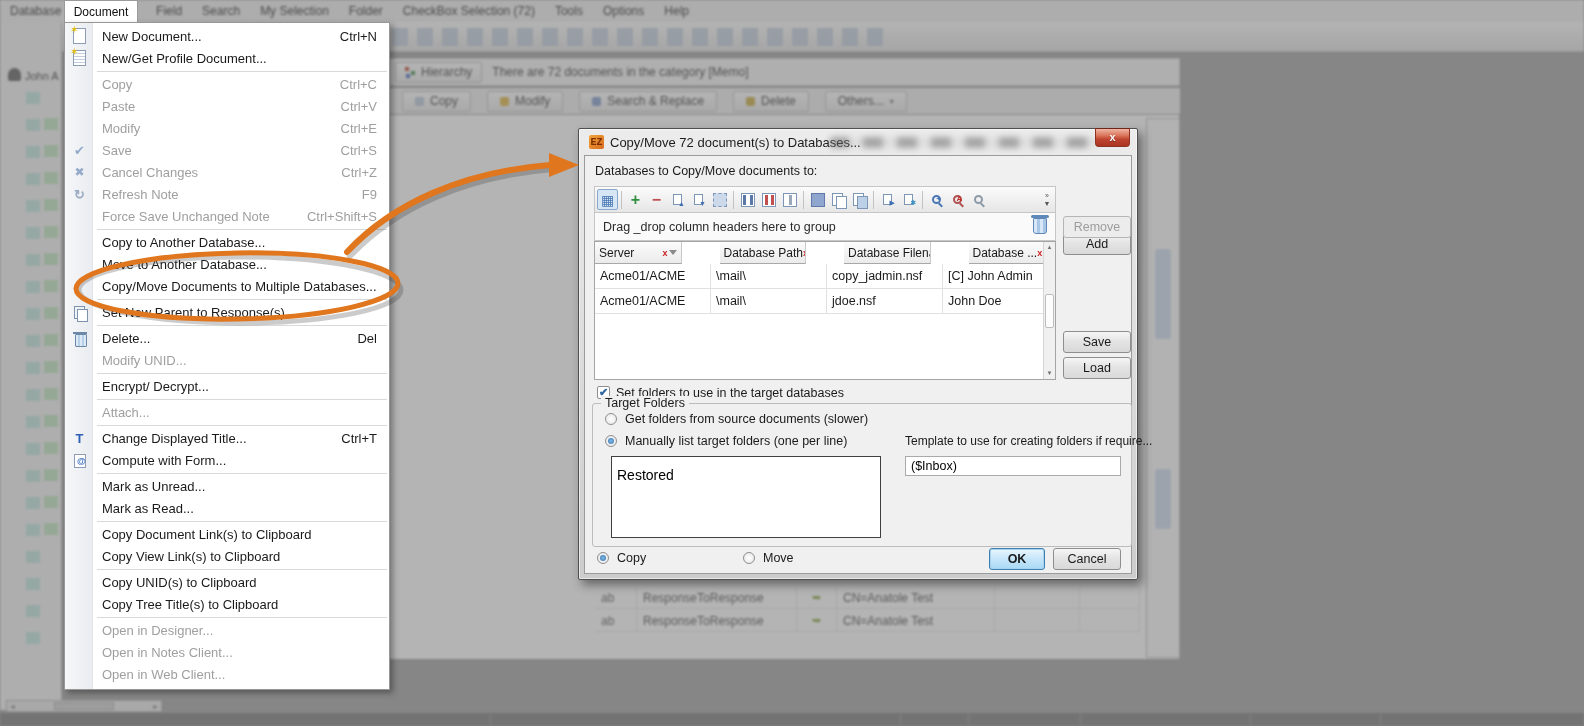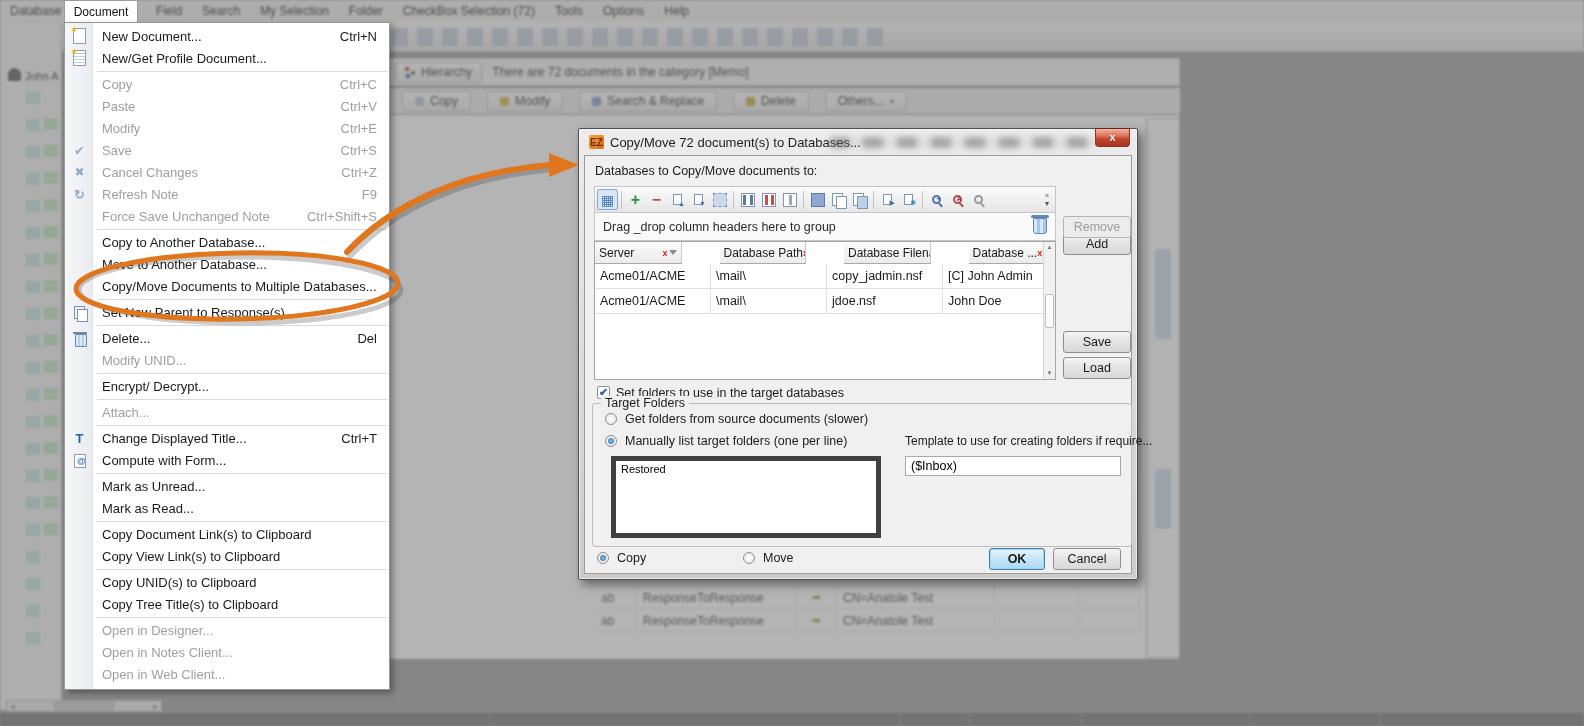--- a/index.html
+++ b/index.html
@@ -91,21 +91,21 @@
 
   
   .anno{position:absolute;inset:0;z-index:20;pointer-events:none;}
 
   
   .dialog{position:absolute;left:578px;top:128px;width:560px;height:452px;z-index:10;
     background:linear-gradient(#ececec,#cccccc);border:1px solid #4f4f4f;border-radius:2px;
     box-shadow:4px 5px 10px rgba(30,30,30,.5), inset 0 0 0 1px rgba(255,255,255,.55);}
   .dlg-title{height:26px;display:flex;align-items:center;gap:6px;padding:0 10px;font-size:13px;color:#1c1c1c;}
   .dlg-ico{width:15px;height:14px;border-radius:2px;background:linear-gradient(135deg,#f3a53a,#d96a1d);
-    color:#7c2d00;font-size:10px;font-weight:bold;display:flex;align-items:center;justify-content:center;}
+    color:#7c2d00;font-size:10px;font-weight:bold;display:flex;align-items:center;justify-content:center;font-family:Liberation Mono, monospace;}
   .smudge{position:absolute;left:250px;top:8px;width:270px;height:11px;border-radius:6px;
     background:repeating-linear-gradient(90deg,rgba(105,105,105,.55) 0 20px,rgba(150,150,150,.15) 20px 34px);
     filter:blur(3px);}
   .dlg-close{position:absolute;top:-1px;right:7px;width:35px;height:19px;
     background:linear-gradient(#f0b5a5,#da7257 40%,#c04530 60%,#a93420);
     border:1px solid #8e3322;border-top:1px solid #6e2417;border-radius:0 0 4px 4px;color:#fff;
     font-weight:bold;font-size:11px;line-height:17px;text-align:center;text-shadow:0 1px 1px #7a2a1f;}
   .dlg-client{position:absolute;left:5px;right:5px;top:26px;bottom:5px;background:#f0f0f0;
     border:1px solid #9b9b9b;font-size:12.5px;color:#1a1a1a;}
   .lbl{position:absolute;white-space:nowrap;}
@@ -173,22 +173,22 @@
 
   .chk{position:absolute;width:13px;height:13px;background:#fff;border:1px solid #8f8f8f;border-radius:2px;
     font-size:11px;line-height:11px;text-align:center;color:#2f66a0;font-weight:bold;}
   .rad{position:absolute;width:12px;height:12px;border-radius:50%;border:1px solid #8f8f8f;
     background:radial-gradient(#fff,#e3e3e3);}
   .rad.sel::after{content:"";position:absolute;left:2px;top:2px;width:6px;height:6px;border-radius:50%;
     background:radial-gradient(#85bce6,#2f6fae);}
 
   .groupbox{position:absolute;left:7px;top:247px;width:540px;height:144px;border:1px solid #bcbcbc;border-radius:3px;}
   .legend{position:absolute;left:8px;top:-8px;background:#f0f0f0;padding:0 4px;font-size:12.5px;}
-  .folders-area{position:absolute;left:18px;top:52px;width:270px;height:82px;border:5px solid #404040;
-    background:#fff;font-family:"Liberation Sans",sans-serif;font-size:11px;padding:2px 5px;resize:none;outline:none;}
+  .folders-area{position:absolute;left:18px;top:52px;width:270px;height:82px;border:1px solid #404040;
+    background:#fff;font-family:"Liberation Sans",sans-serif;font-size:14px;padding:10px 5px;resize:none;outline:none;}
   .tmpl-input{position:absolute;left:312px;top:52px;width:216px;height:20px;border:1px solid #a9a9a9;
     background:#fff;font-family:"Liberation Sans",sans-serif;font-size:12.5px;padding:1px 5px;outline:none;}
 </style>
 </head>
 <body>
 
 <div class="screen">
 
   <div class="bg">
     <div class="bg-menubar">

